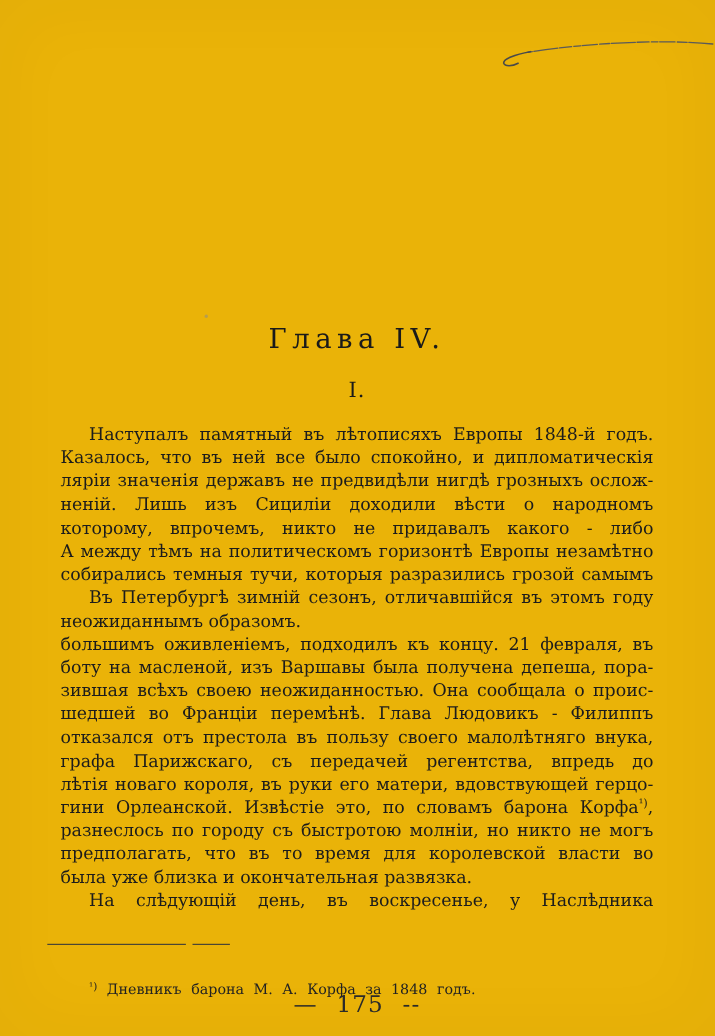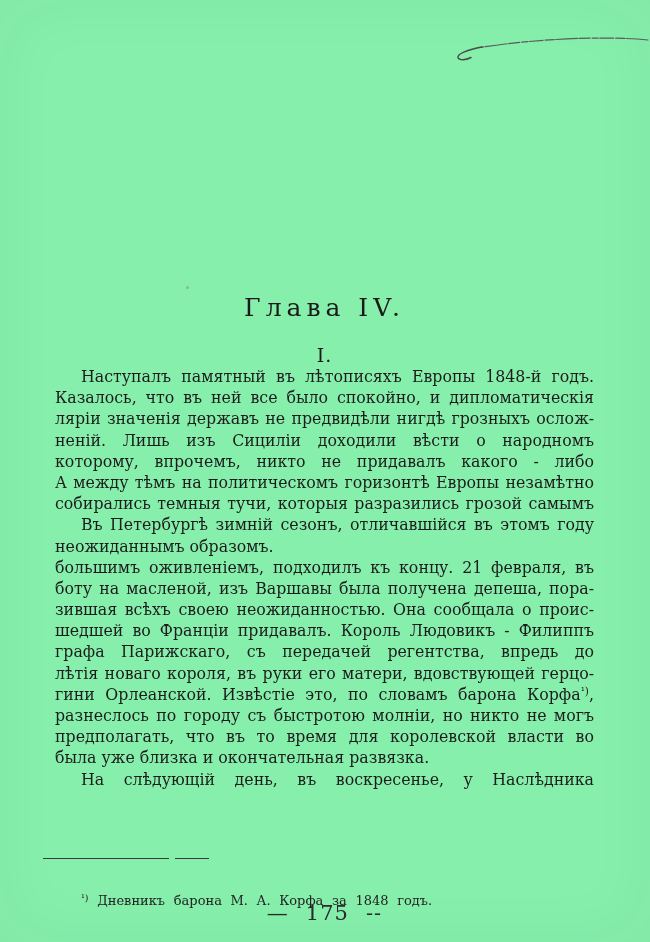--- a/index.html
+++ b/index.html
@@ -1,38 +1,38 @@
 <!DOCTYPE html>
 <html><head>
 <meta charset="utf-8">
 <style>
   html,body{margin:0;padding:0;}
   .page{
     position:relative;
     width:650px;height:942px;
-    background:#86efac;
+    background:#eab308;
     overflow:hidden;
     font-family:"DejaVu Serif","Liberation Serif",serif;
     color:#1c1c1c;
     box-shadow:inset 0 0 70px rgba(60,55,45,0.04);
   }
   .flourish-svg{position:absolute;left:452px;top:30px;width:198px;height:34px;}
   .artifact-dot{position:absolute;left:186px;top:286px;width:3px;height:3px;background:#8a8a8a;opacity:.55;border-radius:50%;}
   .chapter-heading{
     position:absolute;left:55px;top:294px;width:539px;
     text-align:center;font-size:25px;letter-spacing:5px;
     font-weight:normal;margin:0;line-height:28px;color:#1a1a1a;
   }
   .section-heading{
     position:absolute;left:55px;top:344px;width:539px;
     text-align:center;font-size:19px;letter-spacing:1px;
     font-weight:normal;margin:0;line-height:22px;color:#1a1a1a;
   }
   .body-text{
-    position:absolute;left:55px;top:366px;width:539px;
+    position:absolute;left:55px;top:384px;width:539px;
     font-size:15.8px;
   }
   .line{
     height:21.2px;line-height:21.2px;overflow:hidden;
     text-align:justify;text-align-last:justify;
     white-space:normal;
   }
   .line.last{text-align-last:left;}
   .line.indent{text-indent:26px;}
   .line sup{font-size:10.5px;line-height:0;vertical-align:5px;}
@@ -73,21 +73,22 @@
       <div class="line">ляріи значенія державъ не предвидѣли нигдѣ грозныхъ ослож-</div>
       <div class="line">неній. Лишь изъ Сициліи доходили вѣсти о народномъ волненіи,</div>
       <div class="line">которому, впрочемъ, никто не придавалъ какого - либо значенія.</div>
       <div class="line">А между тѣмъ на политическомъ горизонтѣ Европы незамѣтно</div>
       <div class="line">собирались темныя тучи, которыя разразились грозой самымъ</div>
       <div class="line indent">Въ Петербургѣ зимній сезонъ, отличавшійся въ этомъ году</div>
       <div class="line last">неожиданнымъ образомъ.</div>
       <div class="line">большимъ оживленіемъ, подходилъ къ концу. 21 февраля, въ суб-</div>
       <div class="line">боту на масленой, изъ Варшавы была получена депеша, пора-</div>
       <div class="line">зившая всѣхъ своею неожиданностью. Она сообщала о проис-</div>
-      <div class="line">шедшей во Франціи придавалъ. Король Людовикъ - Филиппъ</div>
+      <div class="line">шедшей во Франціи перемѣнѣ. Глава Людовикъ - Филиппъ</div>
+      <div class="line">отказался отъ престола въ пользу своего малолѣтняго внука,</div>
       <div class="line">графа Парижскаго, съ передачей регентства, впредь до совершенно-</div>
       <div class="line">лѣтія новаго короля, въ руки его матери, вдовствующей герцо-</div>
       <div class="line">гини Орлеанской. Извѣстіе это, по словамъ барона Корфа<sup>¹)</sup>,</div>
       <div class="line">разнеслось по городу съ быстротою молніи, но никто не могъ</div>
       <div class="line">предполагать, что въ то время для королевской власти во Франціи</div>
       <div class="line last">была уже близка и окончательная развязка.</div>
       <div class="line indent">На слѣдующій день, въ воскресенье, у Наслѣдника Цесаревича</div>
     </div>
 
   <div class="footnote-rule">

